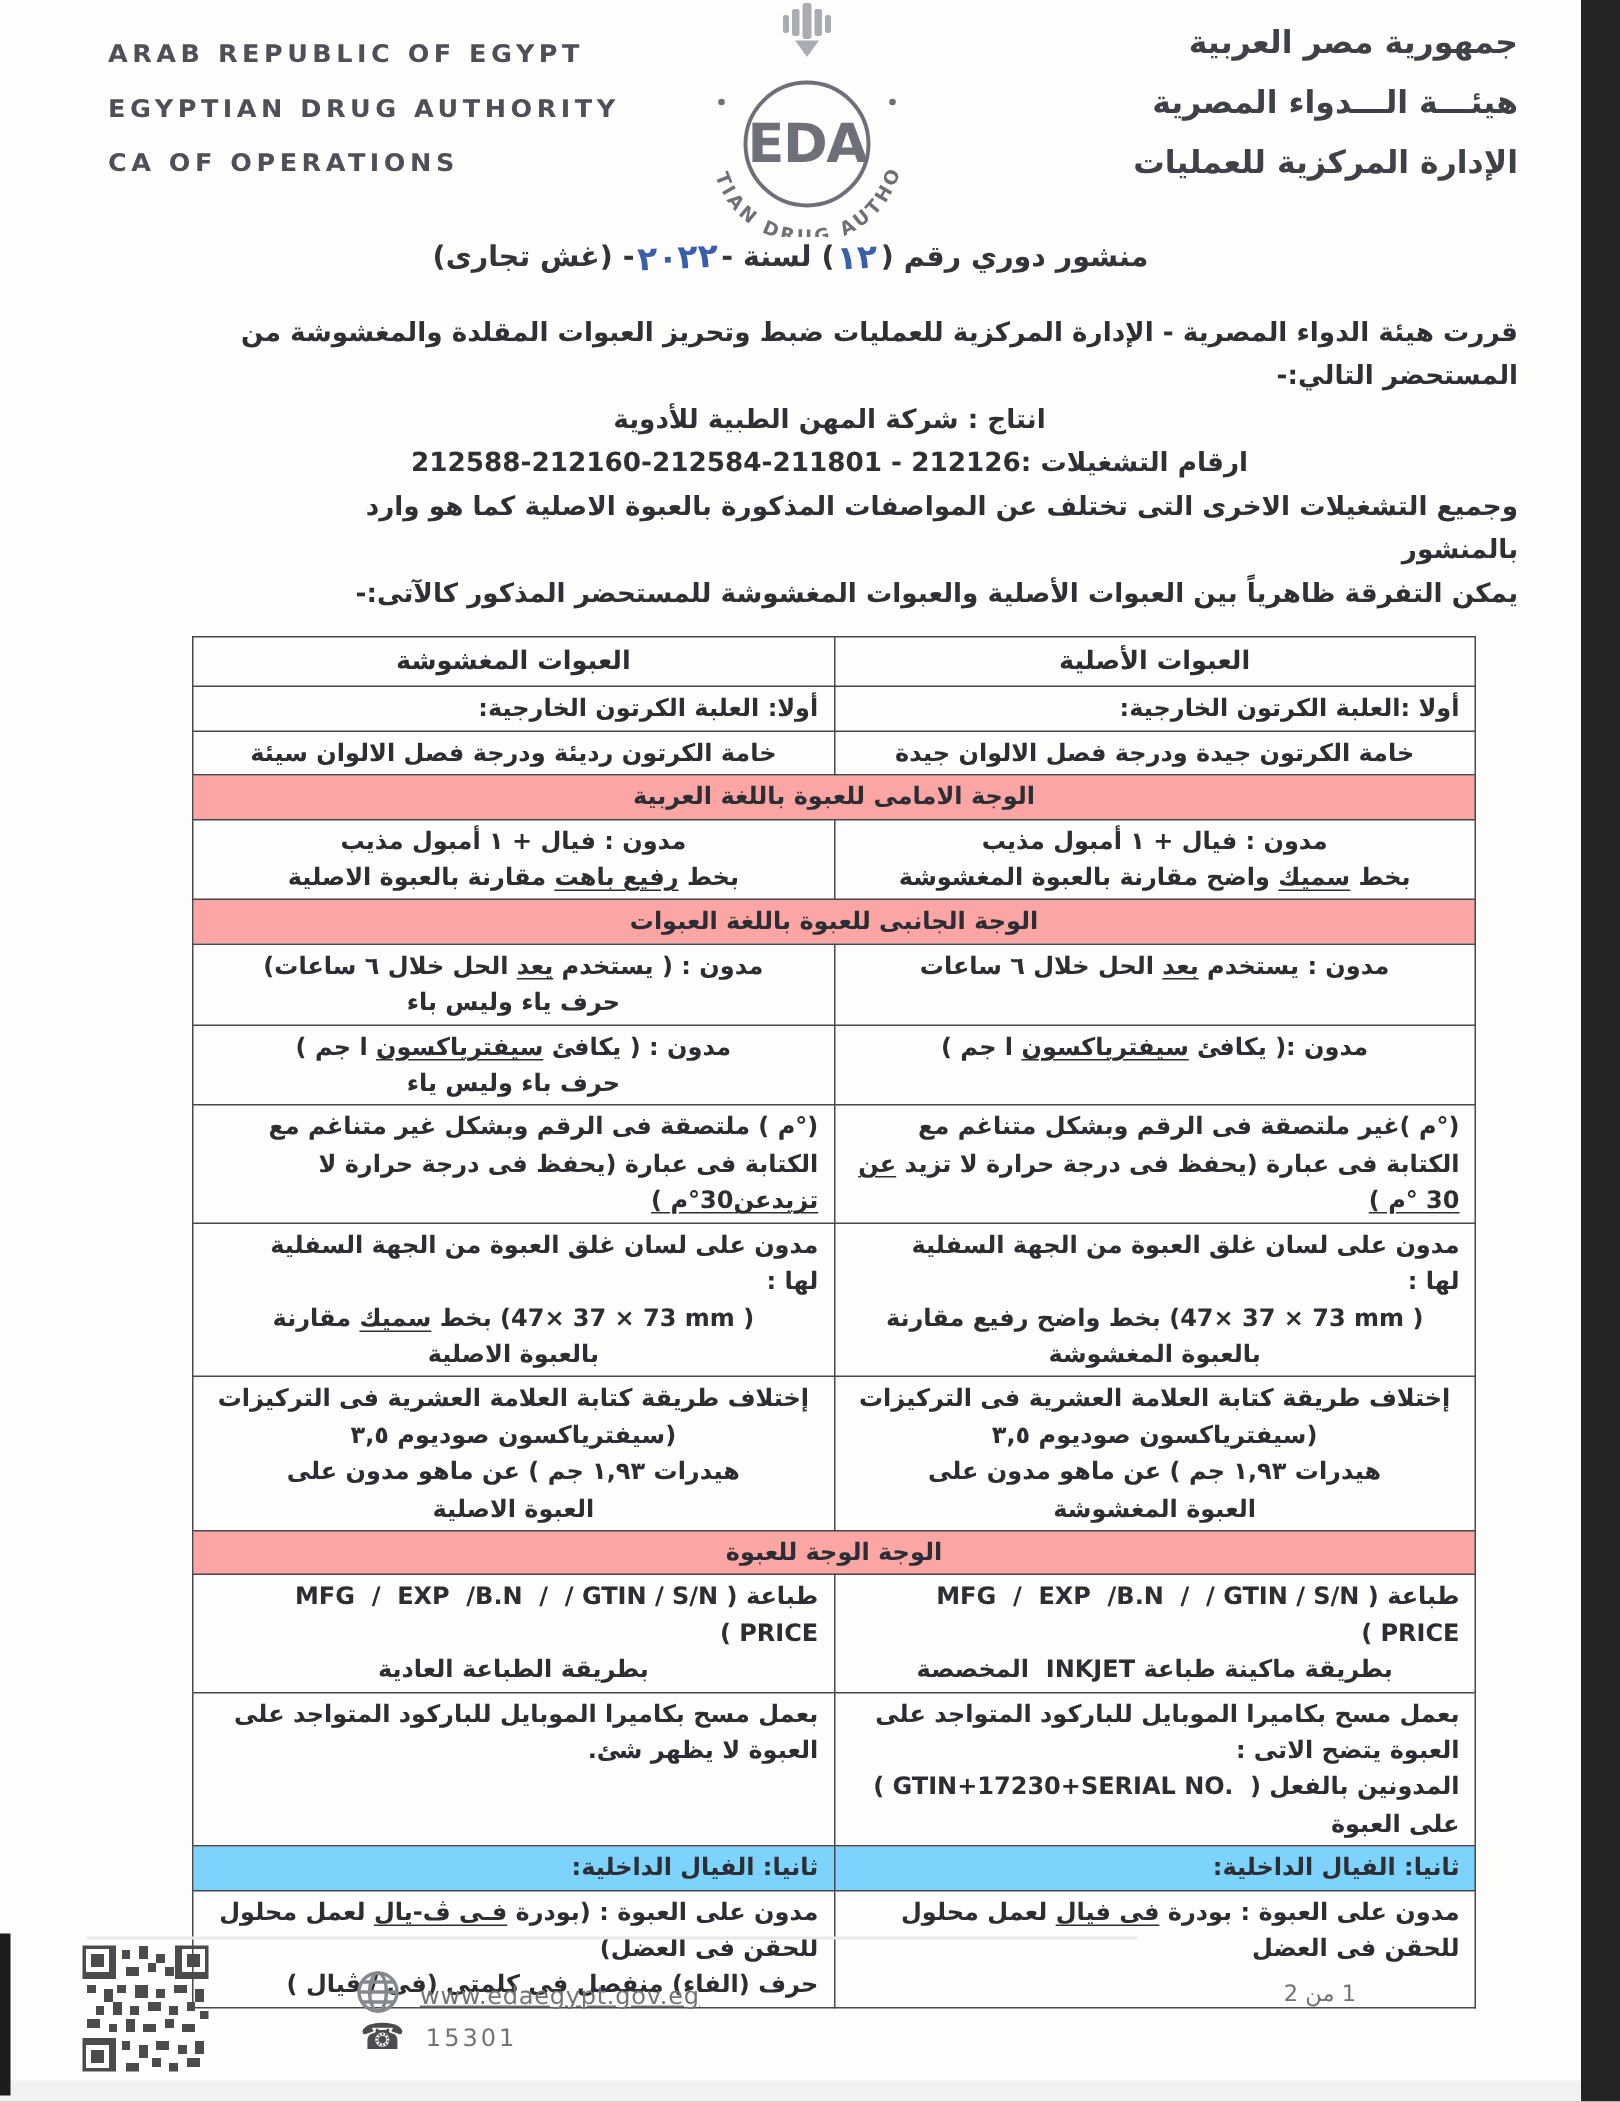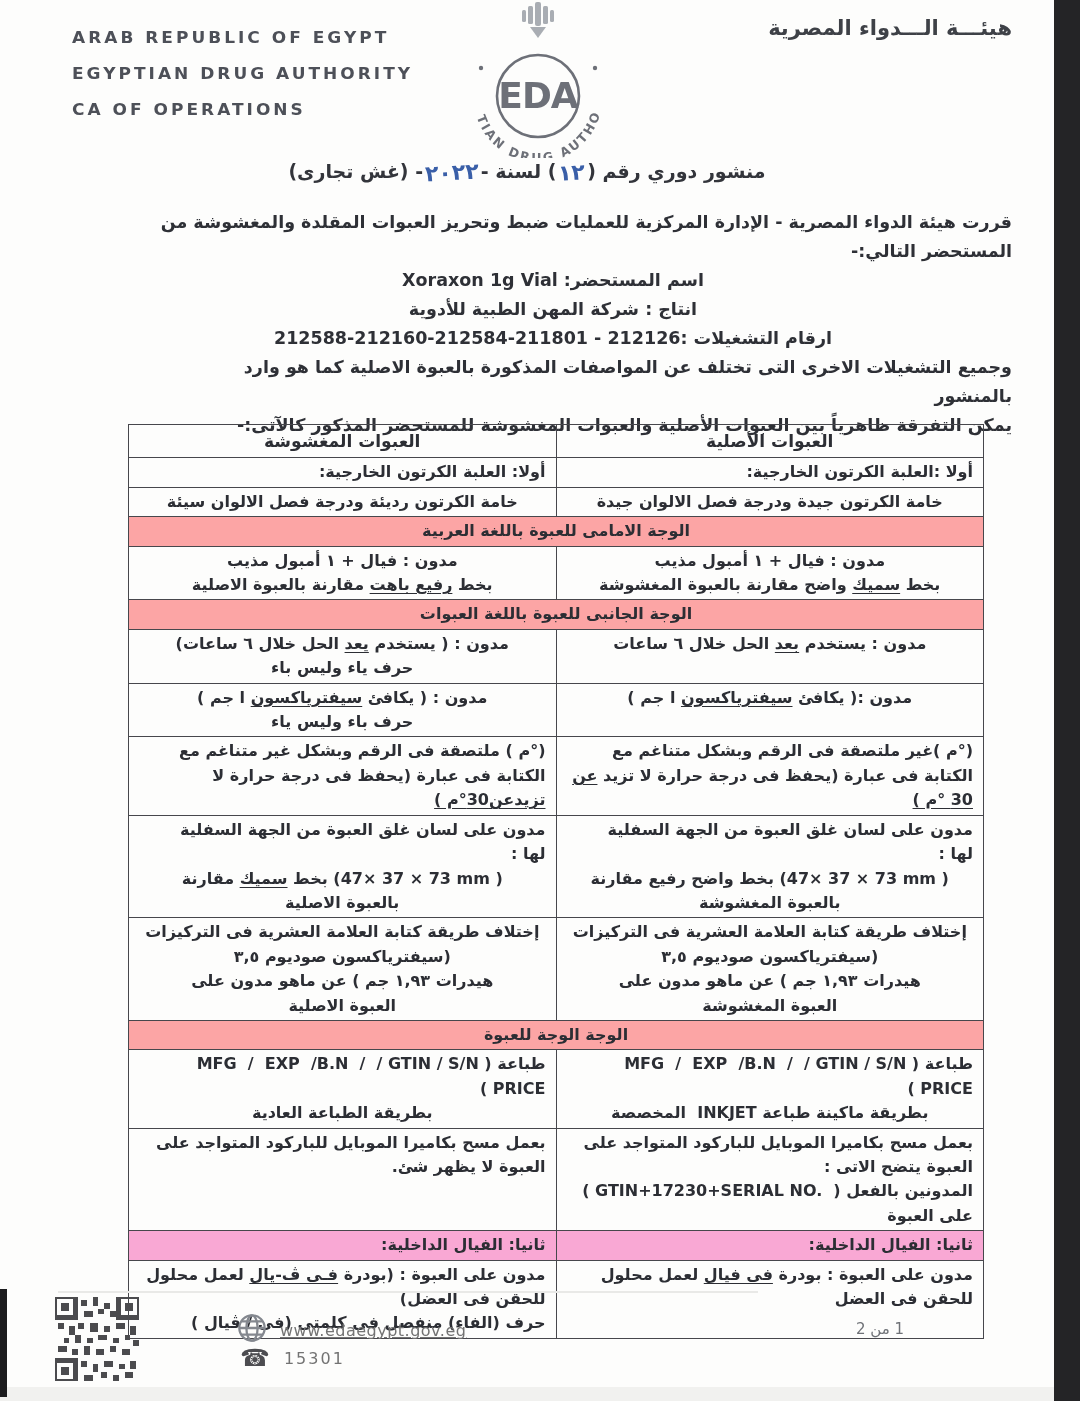--- a/index.html
+++ b/index.html
@@ -30,21 +30,21 @@
 
   
   .tbl{position:absolute;top:424px;right:96px;width:856px;border-collapse:collapse;
        direction:rtl;font-weight:bold;font-size:16px;color:#2c2e34;table-layout:fixed;}
   .tbl th,.tbl td{border:1.6px solid #47474c;padding:2px 10px;line-height:24.4px;
        vertical-align:top;}
   .tbl th{text-align:center;font-size:17px;padding:4px 20px;}
   .span-row{text-align:center;background:#fca5a5;}
   .cell.center{text-align:center;}
   .cell.right{text-align:right;}
-  .cell.shade{background:#f9a8d4;}
+  .cell.shade{background:#7dd3fc;}
   .cell .c{text-align:center;}
   u{text-underline-offset:3px;}
 
   
   .foot-rule{position:absolute;left:58px;top:1291px;width:700px;height:2px;background:#e9e9e7;}
   .qr{position:absolute;left:55px;top:1297px;}
   .site-row{position:absolute;left:236px;top:1312px;display:flex;align-items:center;gap:12px;}
   .site-link{font-size:16px;color:#737373;text-decoration:underline;letter-spacing:.5px;text-align:center;}
   .phone-row{position:absolute;left:240px;top:1346px;display:flex;align-items:center;gap:14px;}
   .phone-icon{font-size:24px;color:#4c4c50;line-height:24px;}
@@ -77,30 +77,31 @@
       <path id="ringarc" d="M -62 18 A 64 64 0 0 0 62 18" fill="none"></path>
       <text font-family="DejaVu Sans" font-size="12.5" font-weight="bold" letter-spacing="2.4" fill="#6d7078">
         <textPath href="#ringarc" startOffset="50%" text-anchor="middle">EGYPTIAN DRUG AUTHORITY</textPath>
       </text>
       <circle cx="-57" cy="-28" r="2.2" fill="#6d7078"></circle>
       <circle cx="57" cy="-28" r="2.2" fill="#6d7078"></circle>
     </svg>
   </div>
 
   <div class="hdr-ar">
+    <div>جمهورية مصر العربية</div>
     <div>هيئـــة الـــدواء المصرية</div>
+    <div>الإدارة المركزية للعمليات</div>
   </div>
 
   <div class="title">
     <span>منشور دوري رقم (</span><span class="hw">١٢</span><span>) لسنة -</span><span class="hw">٢٠٢٢</span><span>- (غش تجارى)</span>
   </div>
 
   <div class="intro">
     <div>قررت هيئة الدواء المصرية - الإدارة المركزية للعمليات ضبط وتحريز العبوات المقلدة والمغشوشة من<br>المستحضر التالي:-</div>
-    <div class="c">اسم المستحضر: <span dir="ltr">Xoraxon 1g Vial</span></div>
     <div class="c">انتاج : شركة المهن الطبية للأدوية</div>
     <div class="c">ارقام التشغيلات :<span dir="ltr">212588-212160-212584-211801 - 212126</span></div>
     <div>وجميع التشغيلات الاخرى التى تختلف عن المواصفات المذكورة بالعبوة الاصلية كما هو وارد<br>بالمنشور</div>
     <div>يمكن التفرقة ظاهرياً بين العبوات الأصلية والعبوات المغشوشة للمستحضر المذكور كالآتى:-</div>
   </div>
 
   <table class="tbl">
     <thead>
       <tr>
         <th style="width:50%">العبوات الأصلية</th>

